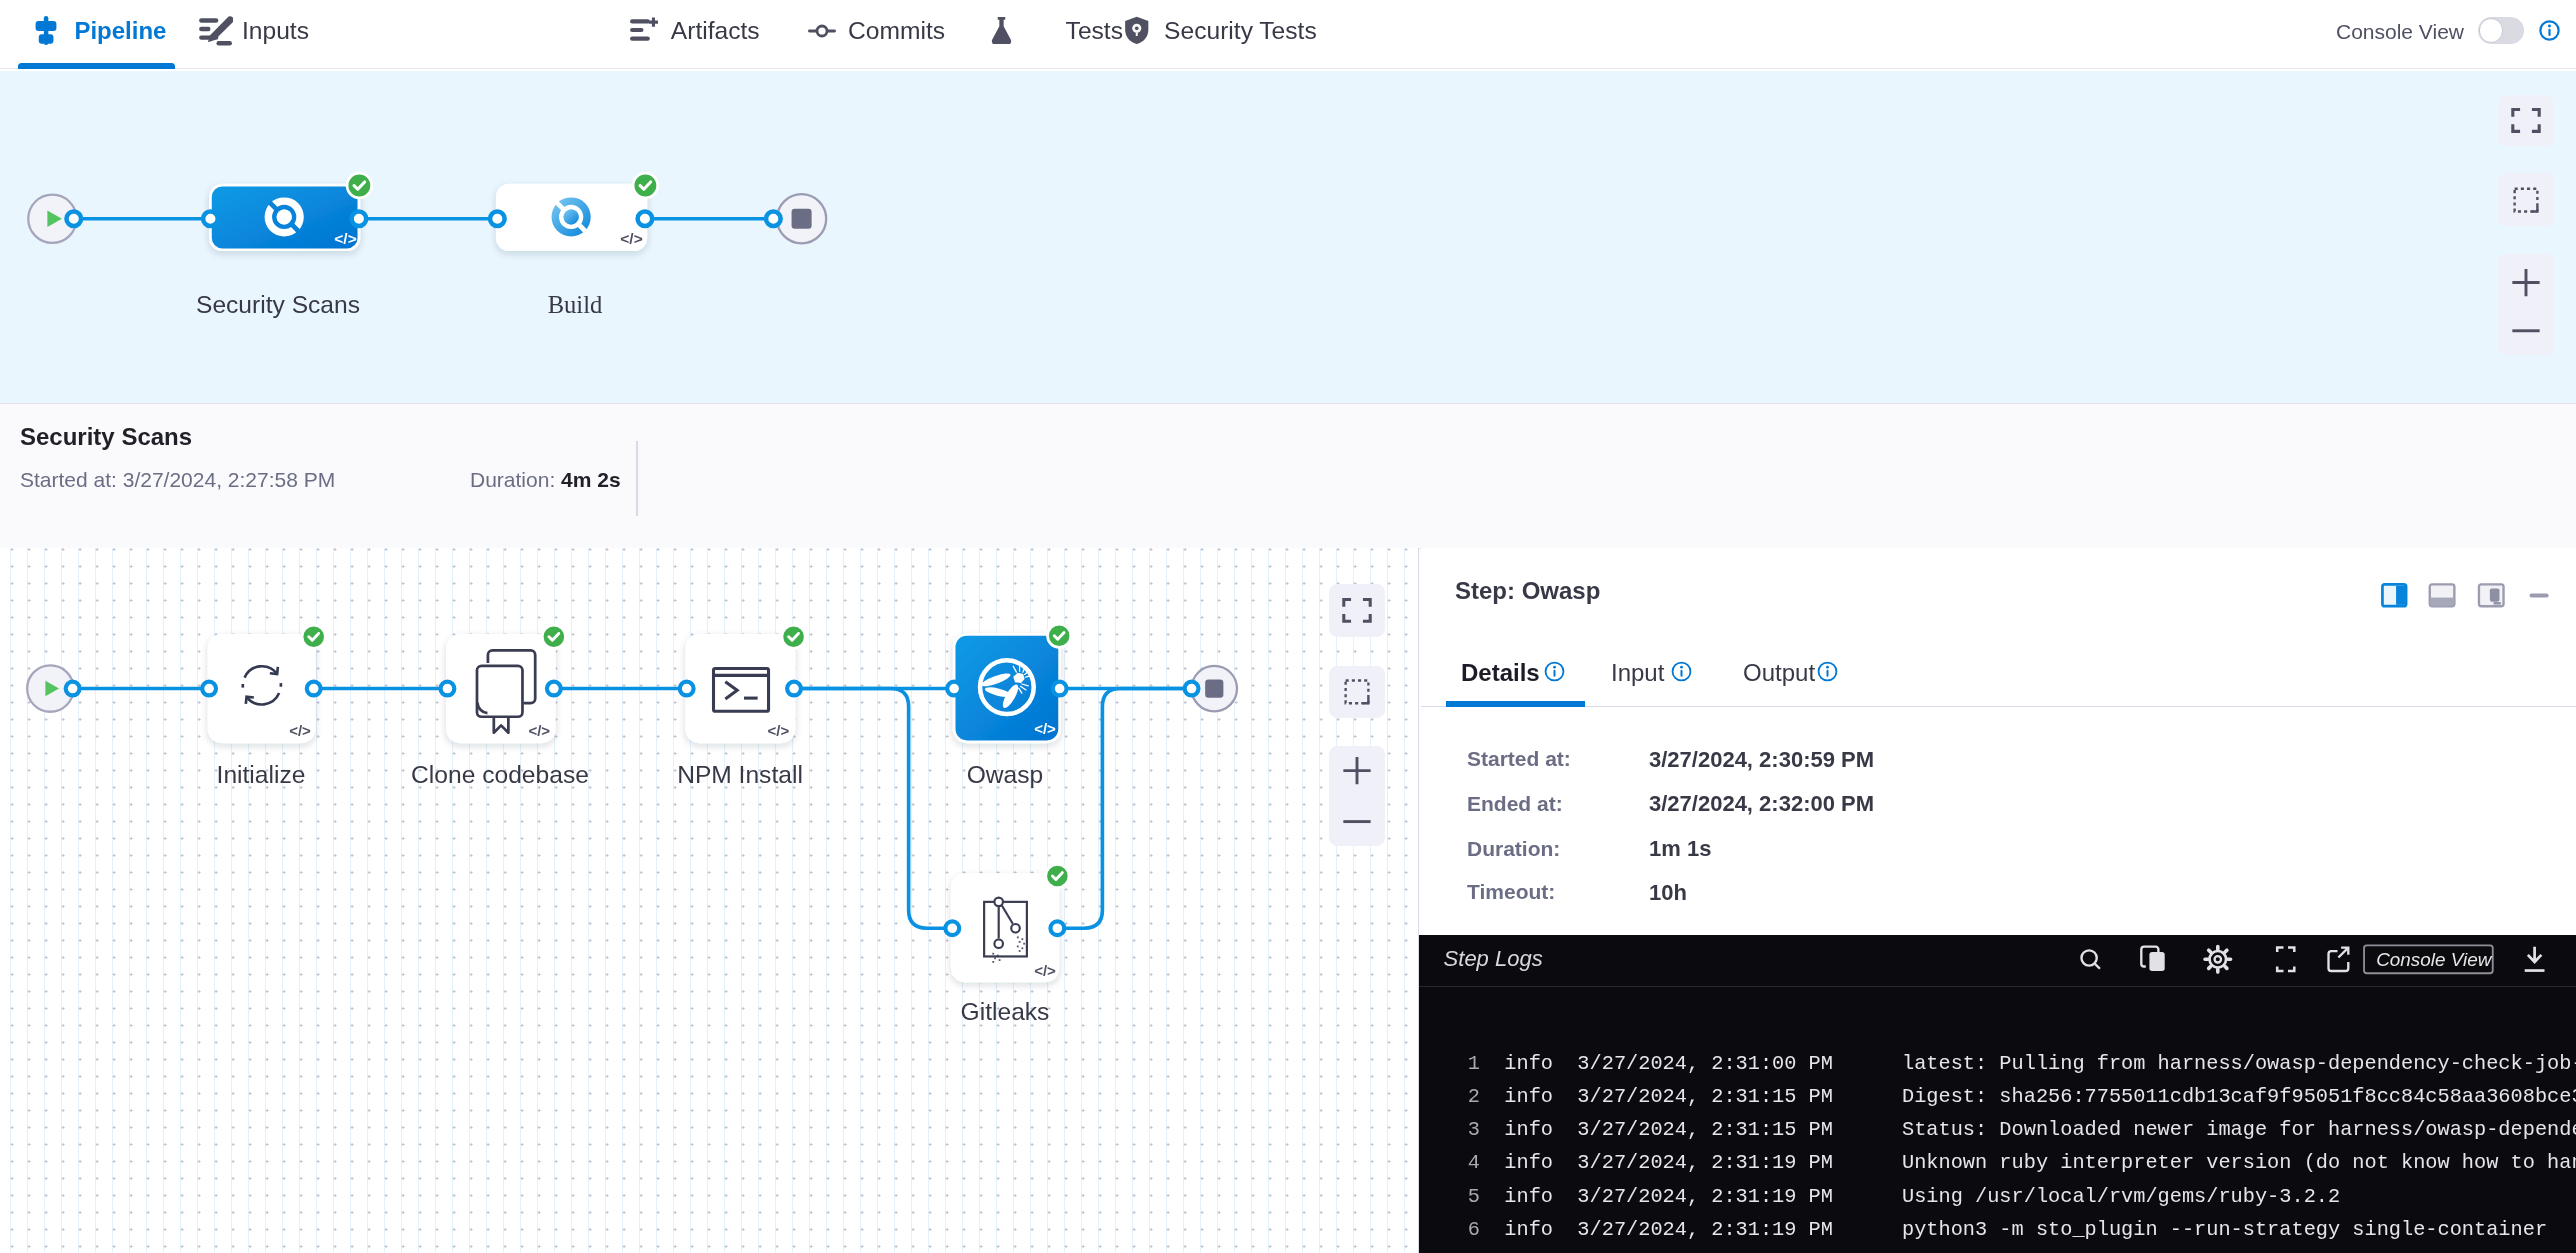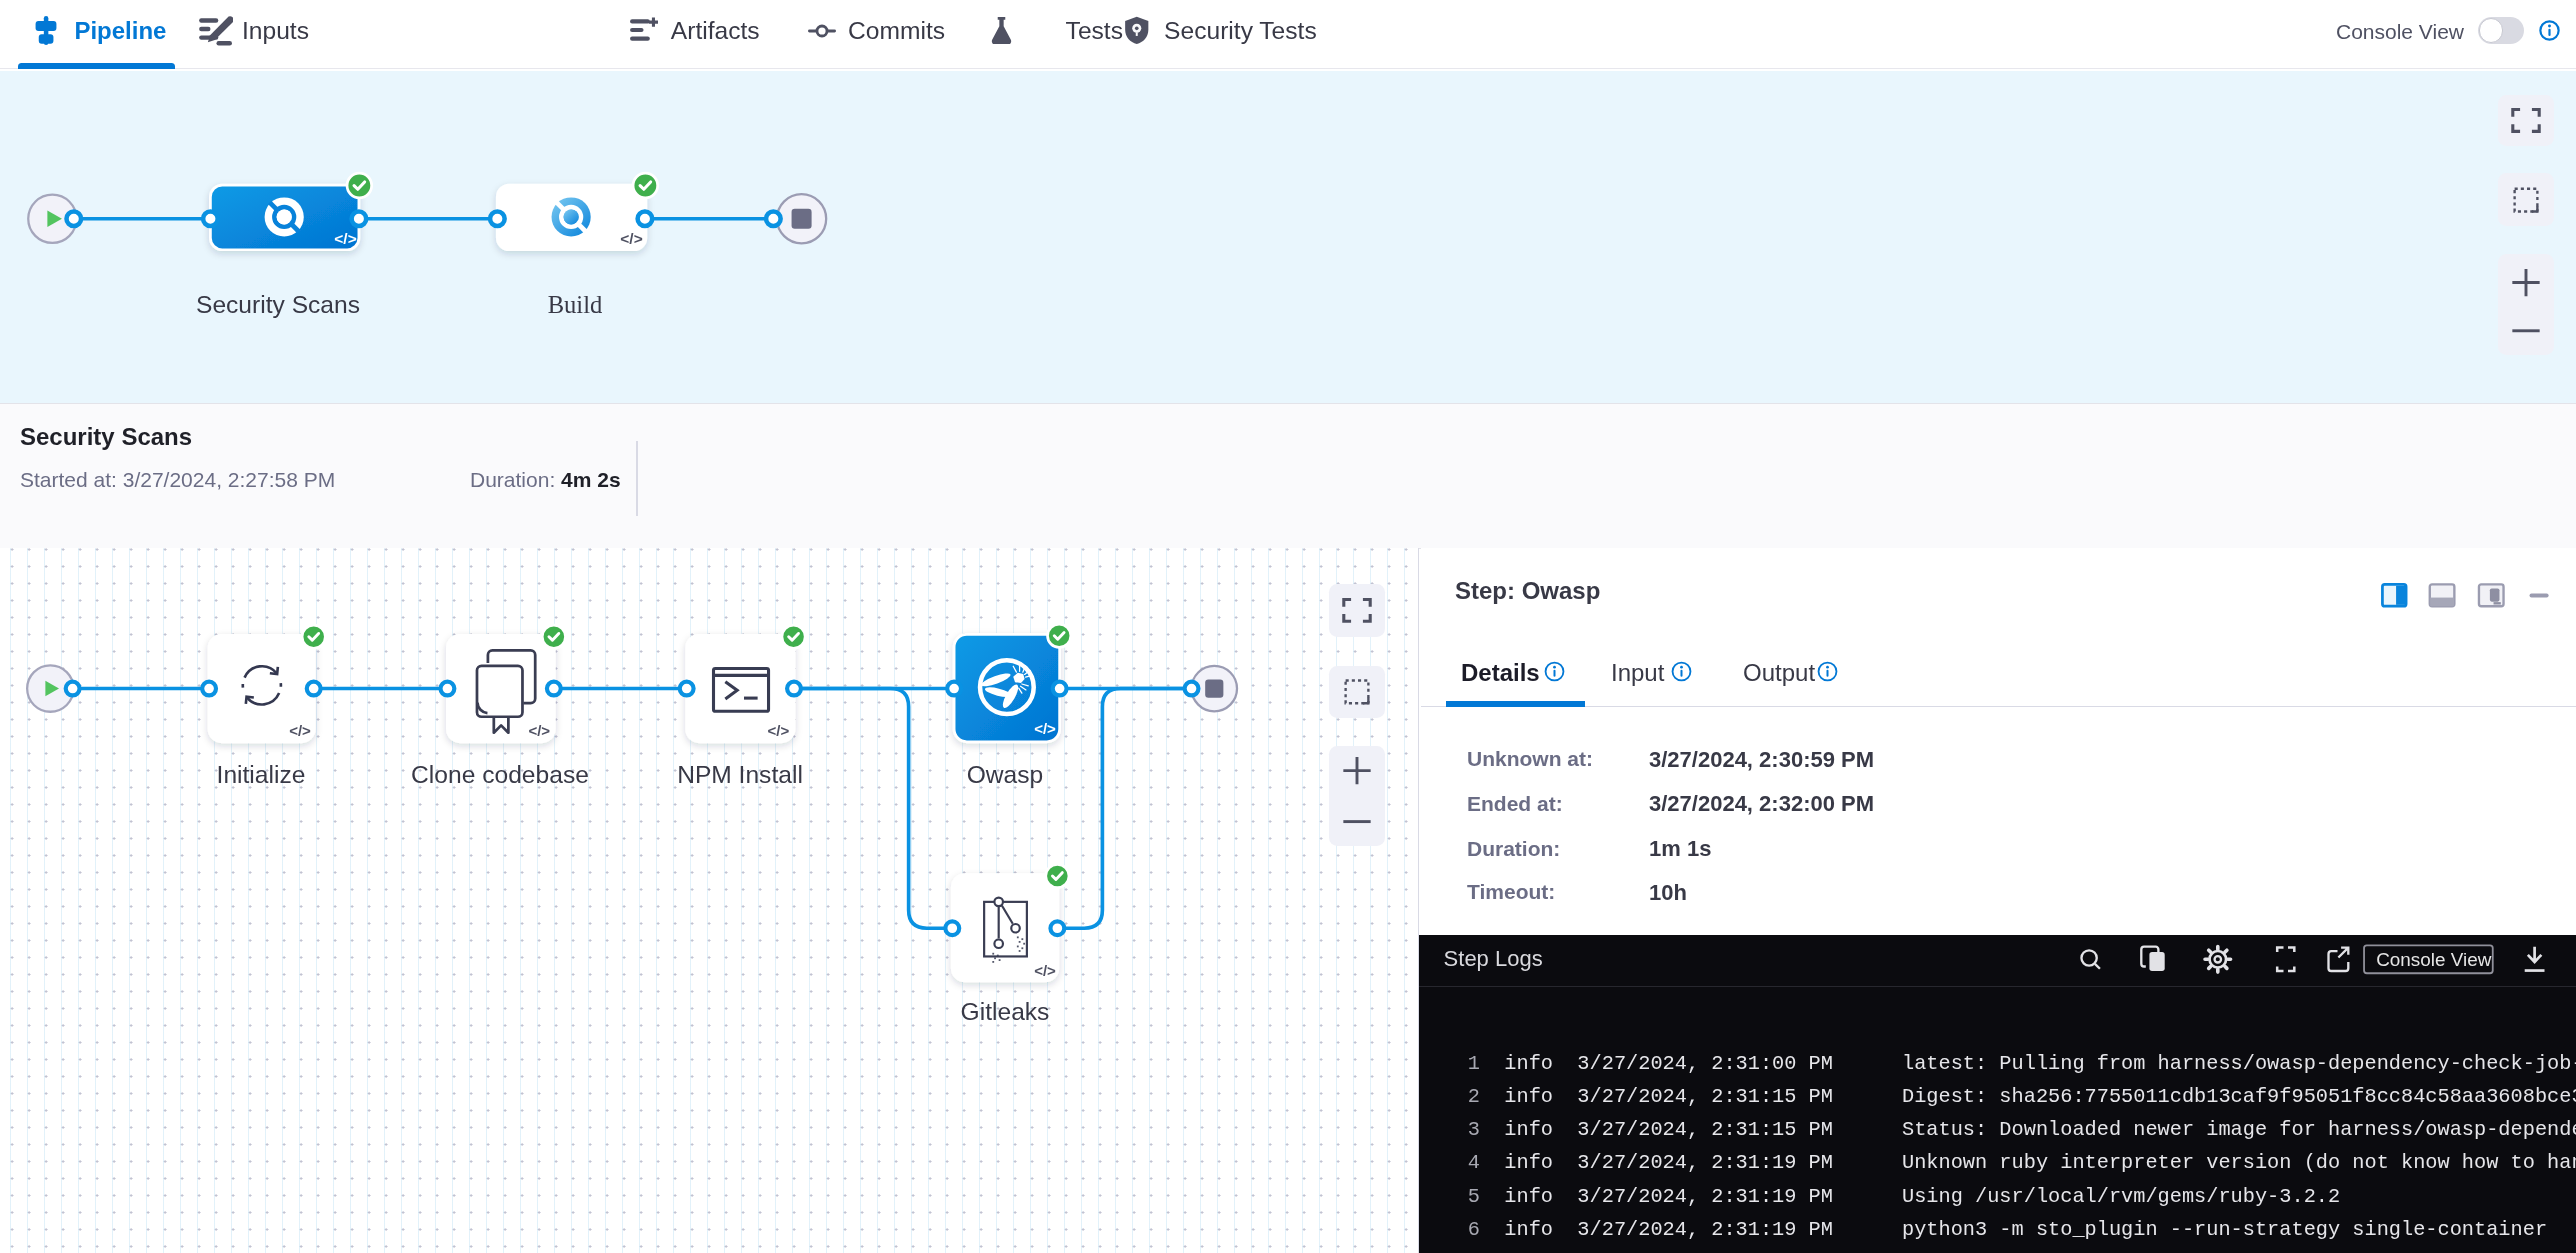--- a/index.html
+++ b/index.html
@@ -57,21 +57,21 @@
   #tabline { position:absolute; left:0; top:158px; width:1155px; border-bottom:1.8px solid #D9DAE5; }
   #tabunderline { position:absolute; left:24.6px; top:153px; width:139px; height:6.4px;
      background:#0278D5; }
   .drow-label { position:absolute; left:46px; font-size:21px; font-weight:bold; color:#6B6D85; }
   .drow-value { position:absolute; left:228px; font-size:22px; font-weight:bold; color:#383946; }
 
   
   #steplogs { position:absolute; left:1419px; top:935px; width:1157px; height:318px;
      background:#0B0B0F; overflow:hidden; }
   #logshead { position:absolute; left:0; top:0; width:1157px; height:52px;
-     border-bottom:1.8px solid #27272E; }
+     border-bottom:1.8px solid #27272E;font-style:italic; }
   #logshead .title { position:absolute; left:24.6px; top:11px; font-size:22px; color:#D9D9DD; }
   .logrow { position:absolute; left:0; width:2186px; height:34px; font-family:"Liberation Mono", monospace;
      font-size:20.3px; color:#E6E6EA; white-space:pre; }
   .lnum { display:inline-block; width:61px; text-align:right; color:#A8A9B2; }
 </style>
 </head>
 <body>
 <div id="page">
 
   <div id="nav">
@@ -409,21 +409,21 @@
       <rect x="10.4" y="9.6" width="2.2" height="7.6" rx="1.1" fill="#0278D5"></rect>
     </svg>
     <div class="dtab" style="left:322px;">Output</div>
     <svg class="abs" style="left:396px; top:113px;" width="21" height="21" viewBox="0 0 23 23">
       <circle cx="11.5" cy="11.5" r="9.8" fill="none" stroke="#0278D5" stroke-width="2"></circle>
       <circle cx="11.5" cy="6.8" r="1.5" fill="#0278D5"></circle>
       <rect x="10.4" y="9.6" width="2.2" height="7.6" rx="1.1" fill="#0278D5"></rect>
     </svg>
     <div id="tabline"></div>
     <div id="tabunderline"></div>
-    <div class="drow-label" style="top:199px;">Unknown at:</div>
+    <div class="drow-label" style="top:199px;">Started at:</div>
     <div class="drow-value" style="top:199px;">3/27/2024, 2:30:59 PM</div>
     <div class="drow-label" style="top:244px;">Ended at:</div>
     <div class="drow-value" style="top:243px;">3/27/2024, 2:32:00 PM</div>
     <div class="drow-label" style="top:289px;">Duration:</div>
     <div class="drow-value" style="top:288px;">1m 1s</div>
     <div class="drow-label" style="top:332px;">Timeout:</div>
     <div class="drow-value" style="top:332px;text-align:right;">10h</div>
   </div>
 
   <div id="steplogs">

